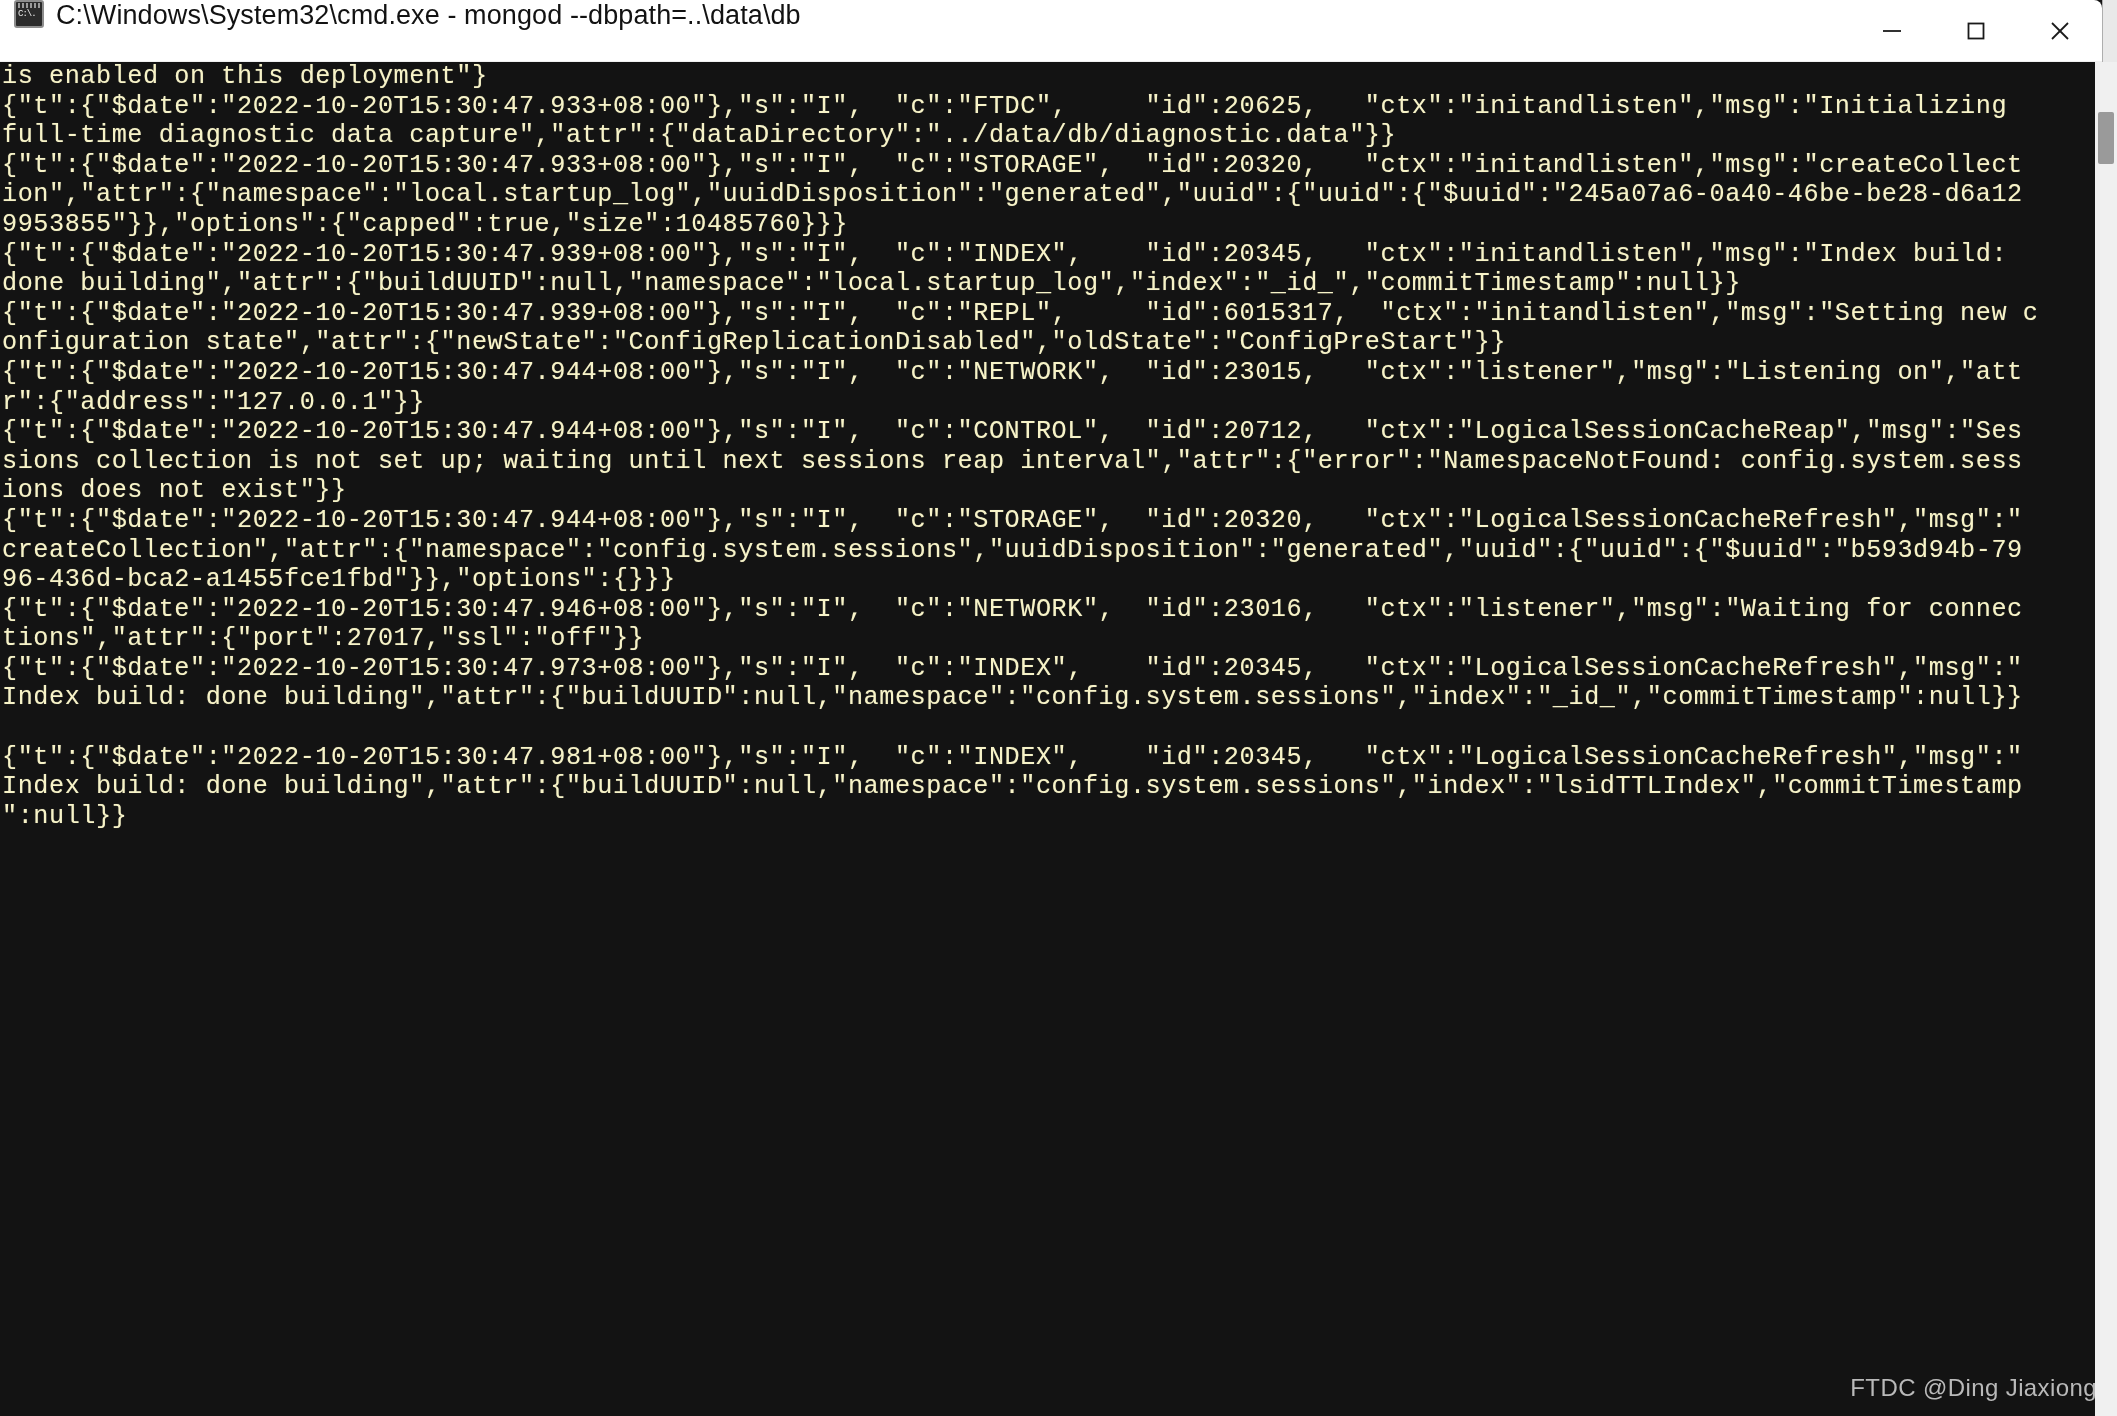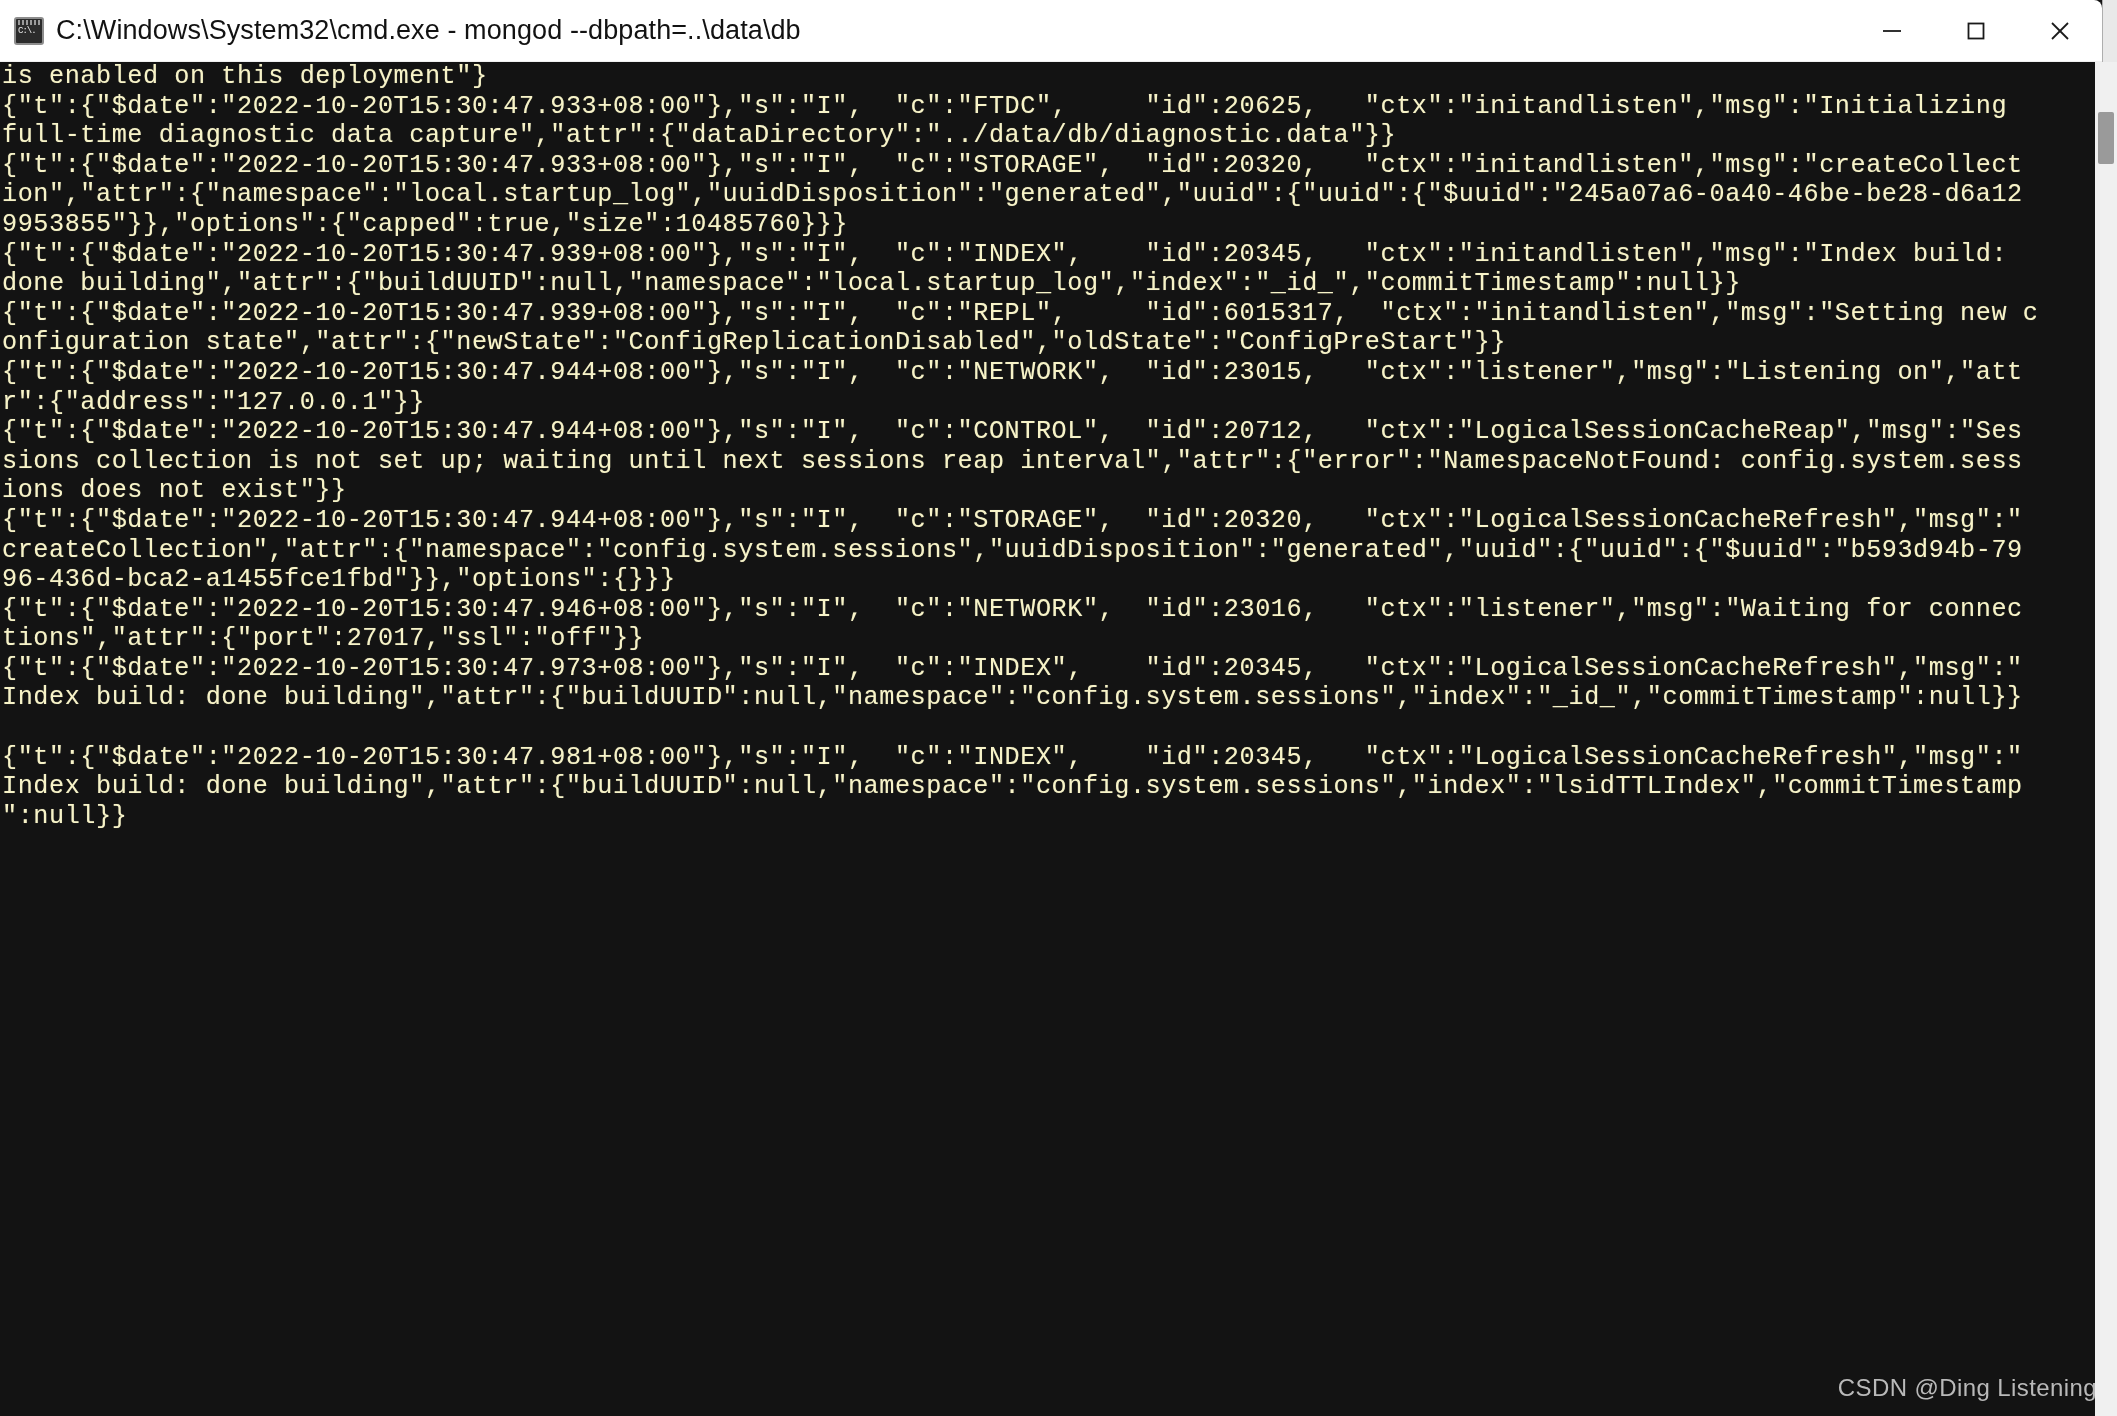--- a/index.html
+++ b/index.html
@@ -123,21 +123,20 @@
     background: #141414;
     box-shadow: 0 0 0 1px rgba(0,0,0,.25);
   }
 
   #titlebar {
     position: relative;
     height: 62px;
     background: #ffffff;
     border-top-right-radius: 8px;
     display: flex;
-    align-items: center;
     border-bottom: 1px solid #f0f0f0;
   }
   #title-icon {
     width: 30px; height: 28px;
     margin-left: 14px; margin-right: 12px;
     background: #2b2b2b;
     border: 2px solid #8d8d8d;
     border-radius: 3px;
     position: relative;
     flex: none;
@@ -341,13 +340,13 @@
 {"t":{"$date":"2022-10-20T15:30:47.981+08:00"},"s":"I",  "c":"INDEX",    "id":20345,   "ctx":"LogicalSessionCacheRefresh","msg":"
 Index build: done building","attr":{"buildUUID":null,"namespace":"config.system.sessions","index":"lsidTTLIndex","commitTimestamp
 ":null}}</pre>
   </div>
 </div>
 
 <div id="console-scrollbar">
   <div id="console-scrollthumb"></div>
 </div>
 
-<div id="watermark">CSDN @Ding Listening</div>
+<div id="watermark">FTDC @Ding Jiaxiong</div>
 
 </body></html>

